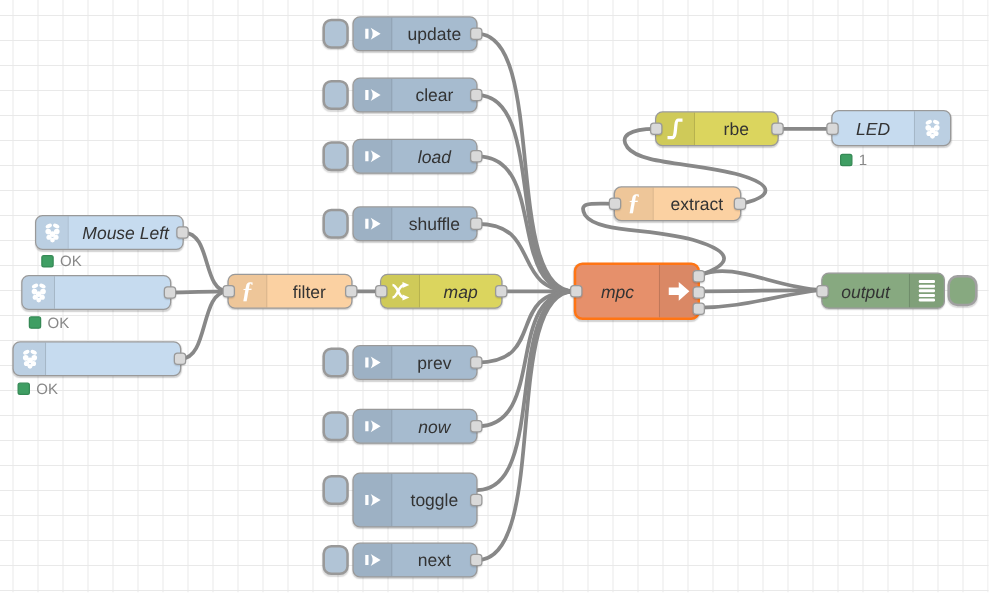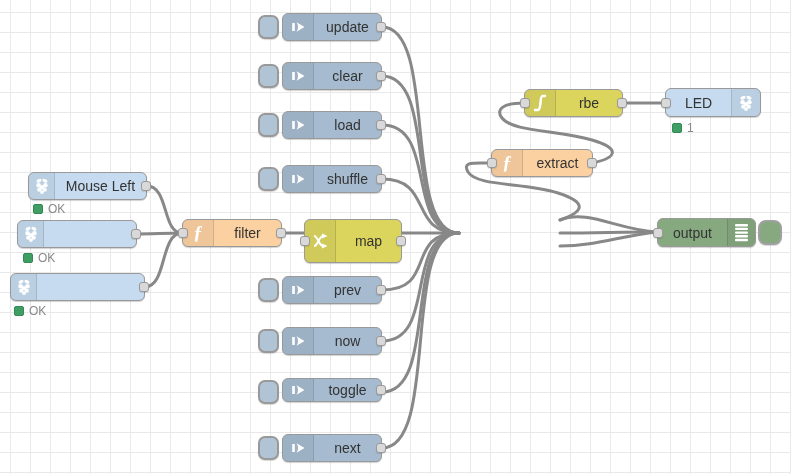--- a/index.html
+++ b/index.html
@@ -42,21 +42,21 @@
   .icon-region.right{
     border-right:none;border-left:1px solid rgba(0,0,0,.12);
     border-radius:0 5px 5px 0;
   }
   .icon-region.narrow{width:25px;}
   .icon-region.w28{width:28px;}
   .node-label{
     flex:1;display:flex;align-items:center;justify-content:center;
     font-size:14px;color:#333;white-space:nowrap;padding:0 3px;
   }
-  .italic{}
+  .italic{font-style:italic;}
   .fn-glyph{
     font-family:"Liberation Serif", serif;font-style:italic;font-weight:bold;
     font-size:19px;color:#fff;line-height:1;padding-bottom:2px;
   }
   .port{
     position:absolute;width:10px;height:10px;
     background:#d9d9d9;border:1px solid #999;border-radius:3px;
     box-sizing:border-box;z-index:3;
     box-shadow:0 1px 1px rgba(0,0,0,.12);
   }
@@ -176,21 +176,21 @@
     <div class="icon-region">
       <svg width="16" height="16" viewBox="0 0 16 16">
           <rect x="2.2" y="4" width="2.6" height="8" fill="#fff"></rect>
           <path d="M6.5 3.2 C8.6 6.2 8.6 9.8 6.5 12.8 L14.5 8 Z" fill="#fff"></path>
         </svg>
     </div>
     <span class="node-label italic">now</span>
     <div class="port out"></div>
   </div>
 
-  <div class="node c-inject" style="left:282px;top:378px;width:100px;height:24px">
+  <div class="node c-inject" style="left:282px;top:378px;width:100px;height:44px">
     <div class="inject-button"></div>
     <div class="icon-region">
       <svg width="16" height="16" viewBox="0 0 16 16">
           <rect x="2.2" y="4" width="2.6" height="8" fill="#fff"></rect>
           <path d="M6.5 3.2 C8.6 6.2 8.6 9.8 6.5 12.8 L14.5 8 Z" fill="#fff"></path>
         </svg>
     </div>
     <span class="node-label">toggle</span>
     <div class="port out"></div>
   </div>
@@ -276,36 +276,48 @@
 
   <div class="node c-func" style="left:182px;top:219px;width:100px;height:28px">
     <div class="icon-region">
         <span class="fn-glyph">ƒ</span>
       </div>
     <span class="node-label">filter</span>
     <div class="port in"></div>
     <div class="port out"></div>
   </div>
 
-  <div class="node c-yellow" style="left:304px;top:219px;width:98px;height:44px">
+  <div class="node c-yellow" style="left:304px;top:219px;width:98px;height:28px">
     <div class="icon-region">
       <svg width="17" height="16" viewBox="0 0 17 16">
           <g stroke="#fff" stroke-width="2.1" fill="none">
             <path d="M2 13 C6 13,7 3,11 3"></path>
             <path d="M2 3 C6 3,7 13,11 13"></path>
           </g>
           <polygon points="10,0.6 15.5,3 10,5.4" fill="#fff"></polygon>
           <polygon points="10,10.6 15.5,13 10,15.4" fill="#fff"></polygon>
         </svg>
     </div>
     <span class="node-label italic">map</span>
     <div class="port in"></div>
     <div class="port out"></div>
   </div>
 
+  <div class="node c-mpc" style="left:459px;top:210px;width:101px;height:46px">
+    <span class="node-label italic">mpc</span>
+    <div class="icon-region right">
+      <svg width="22" height="22" viewBox="0 0 22 22">
+          <path d="M3 8 H11 V3.5 L19.5 11 L11 18.5 V14 H3 Z" fill="#fff"></path>
+        </svg>
+    </div>
+    <div class="port in"></div>
+    <div class="port" style="right:-6px;top:4px"></div>
+    <div class="port" style="right:-6px;top:17px"></div>
+    <div class="port" style="right:-6px;top:30px"></div>
+  </div>
 
   <div class="node c-func" style="left:491px;top:149px;width:102px;height:28px">
     <div class="icon-region">
         <span class="fn-glyph">ƒ</span>
       </div>
     <span class="node-label">extract</span>
     <div class="port in"></div>
     <div class="port out"></div>
   </div>
 

